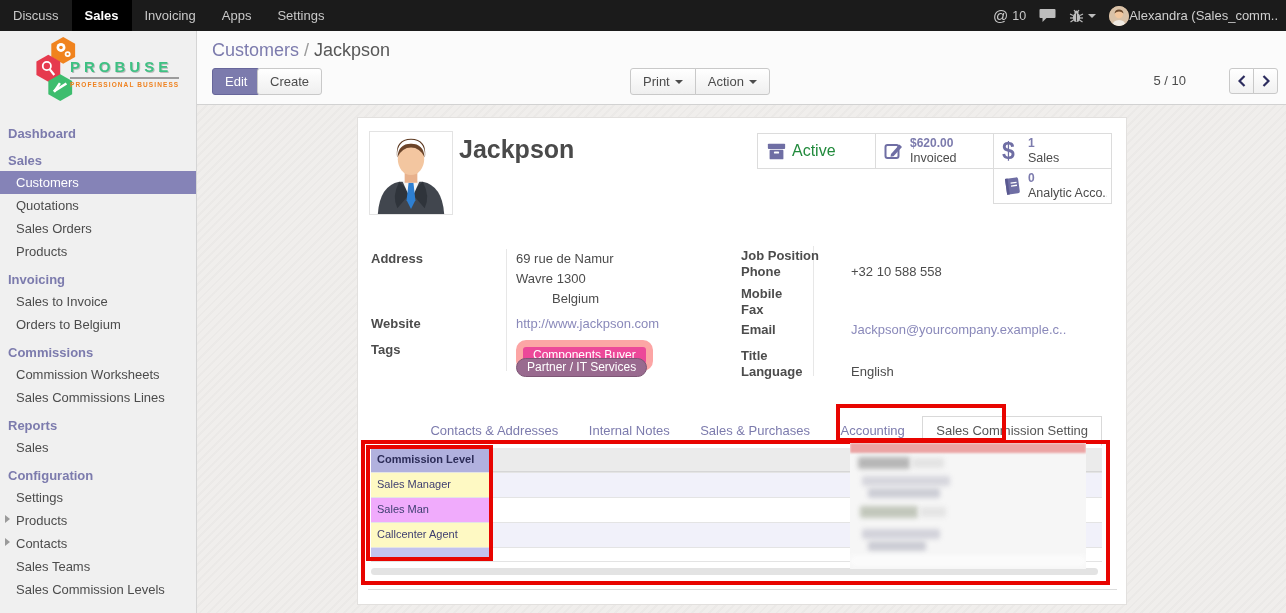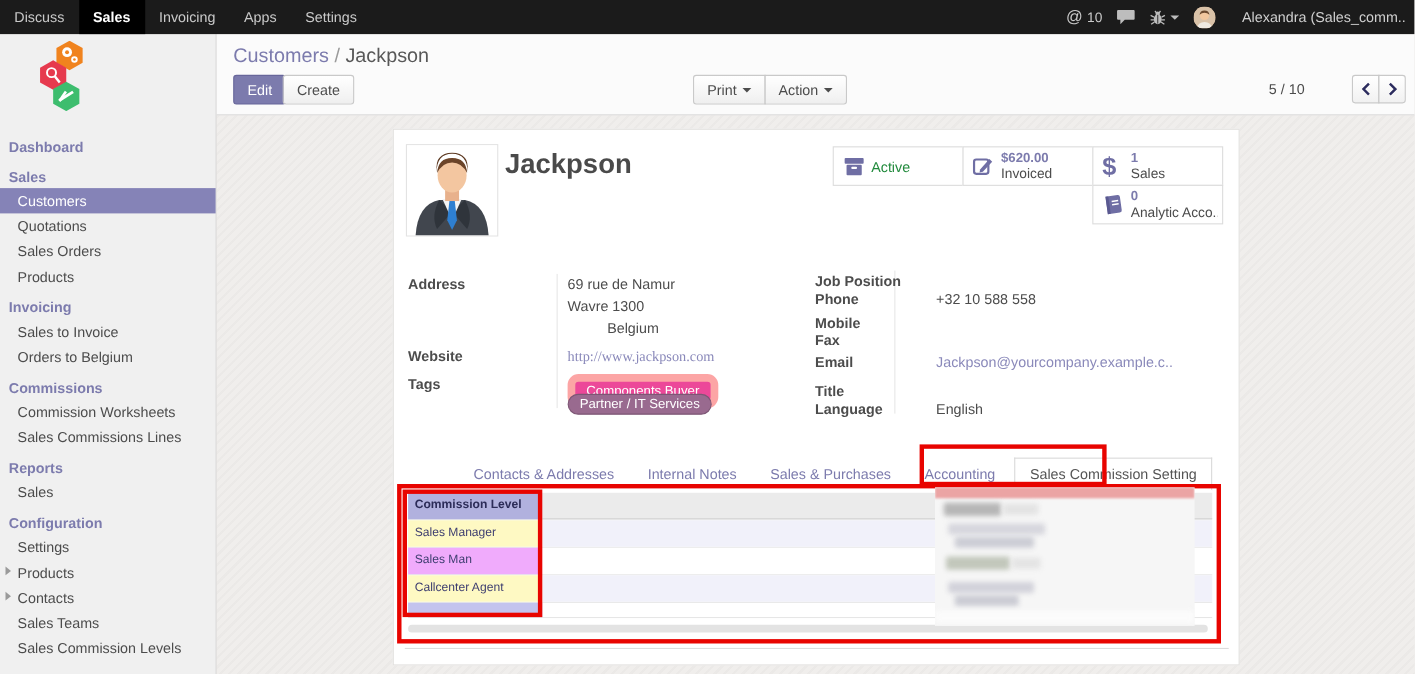--- a/index.html
+++ b/index.html
@@ -11,21 +11,21 @@
   .topbar { position:relative; height:31px; background:#1b1b1b; display:flex; align-items:stretch; justify-content:space-between; z-index:60; }
   .topbar-menus { display:flex; }
   .tb-item { color:#c9c9c9; font-size:13px; line-height:31px; padding:0 13px; cursor:pointer; }
   .tb-item.active { background:#000; color:#fff; font-weight:bold; }
   .systray { display:flex; align-items:center; gap:13px; padding-right:8px; }
   .mention { color:#c9c9c9; font-size:14px; display:flex; align-items:center; gap:4px; }
   .mention .at { font-size:15px; }
   .mention .cnt { font-size:12.5px; }
   .sys-ic { display:flex; align-items:center; color:#bdbdbd; }
   .caret { display:inline-block; width:0; height:0; border-left:4px solid transparent; border-right:4px solid transparent; border-top:4px solid #bdbdbd; margin-left:4px; }
-  .tb-user { display:flex; align-items:center; gap:24px; color:#cfcfcf; font-size:13px; white-space:nowrap; overflow:hidden; }
+  .tb-user { display:flex; align-items:center; gap:0; color:#cfcfcf; font-size:13px; white-space:nowrap; overflow:hidden; }
   .tb-avatar { width:20px; height:20px; border-radius:50%; overflow:hidden; background:#caa98a; flex:0 0 auto; }
 
   
   .layout { display:flex; height:582px; }
   .sidebar { width:197px; background:#f0f0f0; border-right:1px solid #d5d5d5; position:relative; flex:0 0 auto; }
   .main { flex:1; position:relative; display:flex; flex-direction:column; }
 
   
   .logo { position:relative; height:84px; }
   .logo svg.hexes { position:absolute; left:36px; top:6px; }
@@ -65,21 +65,21 @@
   .avatar-box { position:absolute; left:11px; top:13px; width:84px; height:84px; border:1px solid #e3e3e3; background:#fff; }
   .sheet-title { position:absolute; left:101px; top:17px; font-size:25px; font-weight:bold; color:#4a4a4a; }
 
   
   .stats { position:absolute; right:13px; top:15px; width:356px; height:71px; }
   .stat-btn { position:absolute; width:119px; height:36px; background:#fff; border:1px solid #dcdcdc; display:flex; align-items:center; padding:0 4px 0 8px; cursor:pointer; }
   .stat-btn .sicon { width:26px; flex:0 0 auto; display:flex; align-items:center; color:#6f6ea4; }
   .stat-txt { display:flex; flex-direction:column; line-height:1.15; overflow:hidden; }
   .stat-val { color:#7c7bad; font-size:12px; font-weight:bold; white-space:nowrap; }
   .stat-lbl { color:#4c4c4c; font-size:12.5px; white-space:nowrap; }
-  .stat-green { color:#218a3c; font-size:13px; }
+  .stat-green { color:#218a3c; font-size:16px; }
   .dollar-glyph { font-size:23px; font-weight:bold; color:#6f6ea4; }
 
   
   .vsep { position:absolute; width:1px; background:#e7e7e7; }
   .flabel { position:absolute; font-size:13px; font-weight:bold; color:#4c4c4c; }
   .fval { position:absolute; font-size:13px; color:#4c4c4c; }
   .flink { color:#8a89ba; cursor:pointer; }
   .tagpill { display:inline-block; color:#fff; font-size:12px; padding:1px 10px 2px; border-radius:10px; white-space:nowrap; }
   .tag-blue { background:#ec4899; border:7px solid #fca5a5; }
   .tag-purple { background:#996a8f; border:1px solid #7d5675; }
@@ -191,20 +191,24 @@
             <path d="M16,24 L32,33 L32,51 L16,60 L0,51 L0,33 Z" fill="#e63a4e"></path>
             <circle cx="14" cy="39" r="5.5" fill="none" stroke="#fff" stroke-width="2.4"></circle>
             <line x1="18" y1="43.5" x2="24" y2="51" stroke="#fff" stroke-width="3"></line>
           </g>
           <g>
             <path d="M32,50 L48,59 L48,77 L32,86 L16,77 L16,59 Z" fill="#3dbd6e"></path>
             <rect x="22" y="66" width="20" height="3.4" fill="#fff" transform="rotate(-32 32 68)"></rect>
             <rect x="26" y="61" width="3.2" height="14" fill="#fff" transform="rotate(34 28 68)"></rect>
           </g>
         </svg>
+        <div class="brandbox">
+          <div class="brand">PROBUSE</div>
+          <div class="tagline">PROFESSIONAL BUSINESS</div>
+        </div>
       </div>
 
       <div class="snav">
         <div class="snav-header">Dashboard</div>
         <div class="snav-header">Sales</div>
         <div class="snav-item selected">Customers</div>
         <div class="snav-item">Quotations</div>
         <div class="snav-item">Sales Orders</div>
         <div class="snav-item">Products</div>
 
@@ -320,21 +324,21 @@
               </span>
             </div>
           </div>
 
           <div class="vsep" style="left:148px;top:131px;height:122px;"></div>
           <div class="flabel" style="left:13px;top:133px;">Address</div>
           <div class="fval" style="left:158px;top:133px;">69 rue de Namur</div>
           <div class="fval" style="left:158px;top:153px;">Wavre 1300</div>
           <div class="fval" style="left:158px;top:173px;margin-left:36px;">Belgium</div>
           <div class="flabel" style="left:13px;top:198px;">Website</div>
-          <div class="fval flink" style="left:158px;top:198px;font-family:Liberation Serif, serif;">http://www.jackpson.com</div>
+          <div class="fval flink" style="left:158px;top:198px;">http://www.jackpson.com</div>
           <div class="flabel" style="left:13px;top:224px;">Tags</div>
           <div class="fval" style="left:158px;top:222px;"><span class="tagpill tag-blue">Components Buyer</span></div>
           <div class="fval" style="left:158px;top:240px;"><span class="tagpill tag-purple">Partner / IT Services</span></div>
 
           <div class="vsep" style="left:455px;top:128px;height:130px;"></div>
           <div class="flabel" style="left:383px;top:130px;">Job Position</div>
           <div class="flabel" style="left:383px;top:146px;">Phone</div>
           <div class="fval" style="left:493px;top:146px;">+32 10 588 558</div>
           <div class="flabel" style="left:383px;top:168px;">Mobile</div>
           <div class="flabel" style="left:383px;top:184px;">Fax</div>

